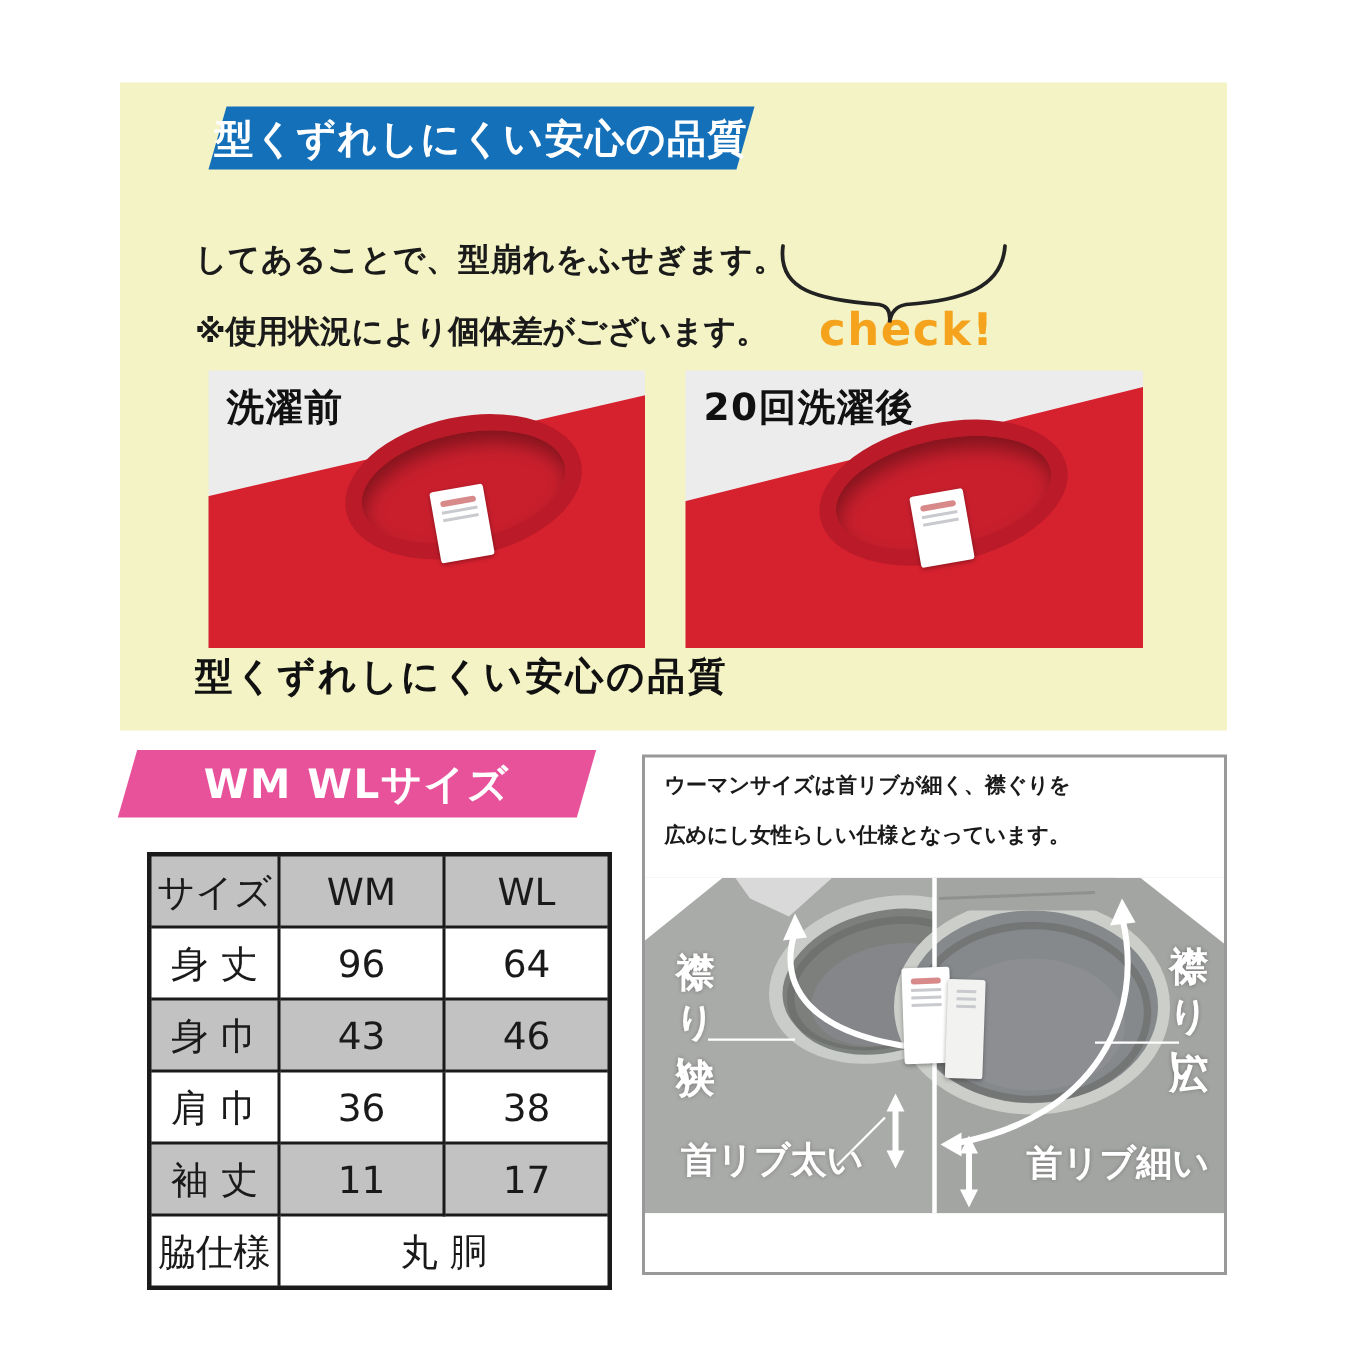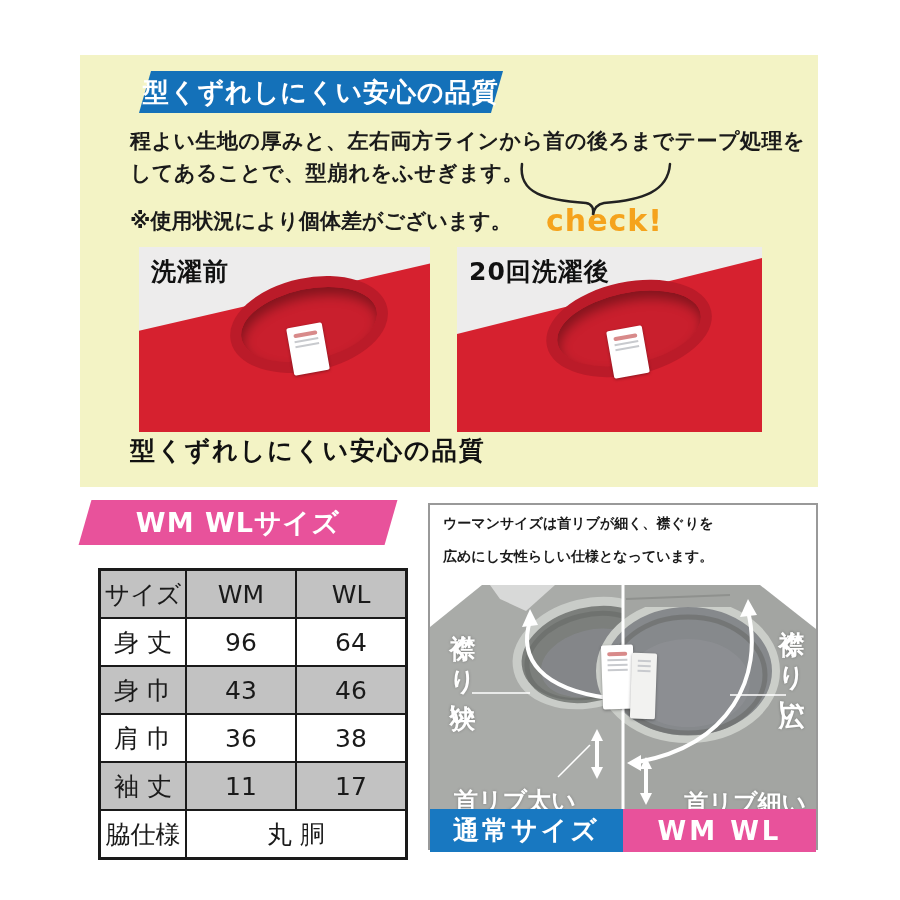--- a/index.html
+++ b/index.html
@@ -75,21 +75,21 @@
   .woman-desc-2{top:43px;}
   .gray-photo{left:0px;top:80px;width:386px;height:224px;overflow:hidden;background:#fff;}
   .vlabel{
     position:absolute;writing-mode:vertical-rl;color:#fff;font-weight:bold;
     font-size:26px;letter-spacing:4px;text-shadow:0 0 3px rgba(0,0,0,.25);
   }
   .vlabel-left{left:16px;top:28px;}
   .vlabel-right{right:6px;top:24px;}
   .hlabel{
     position:absolute;color:#fff;font-weight:bold;font-size:24px;
-    text-shadow:0 0 3px rgba(0,0,0,.25);white-space:nowrap;margin-top:28px;
+    text-shadow:0 0 3px rgba(0,0,0,.25);white-space:nowrap;
   }
   .hlabel-left{left:24px;top:172px;}
   .hlabel-right{right:10px;top:174px;}
   .tag-gray-1{left:172px;top:60px;width:26px;height:56px;transform:rotate(-2deg);}
   .tag-gray-2{left:201px;top:68px;width:19px;height:58px;transform:rotate(2deg);background:#f2f2f0;}
   .banner-row{left:0px;top:304px;width:386px;height:43px;display:flex;}
   .banner-half{
     width:50%;display:flex;align-items:center;justify-content:center;
     color:#fff;font-weight:bold;font-size:26px;letter-spacing:3px;
   }
@@ -98,21 +98,20 @@
 </style>
 </head>
 <body>
 
 <div class="abs yellow-panel">
 
   <div class="abs ribbon ribbon-blue">
     <span class="unskew">型くずれしにくい安心の品質</span>
   </div>
 
-  <div class="abs desc-line desc-1">程よい生地の厚みと、左右両方ラインから首の後ろまでテープ処理を</div>
   <div class="abs desc-line desc-2">してあることで、型崩れをふせぎます。</div>
   <div class="abs note-line">※使用状況により個体差がございます。</div>
 
   <div class="abs check-word">check!</div>
   <svg class="abs check-brace" width="160" height="62" viewBox="0 0 160 62">
     <path d="M6,4 C2,34 30,40 70,43 C76,44 78,48 77,55 C78,48 82,44 88,43 C126,40 152,32 154,4" fill="none" stroke="#222" stroke-width="2.5" stroke-linecap="round"></path>
   </svg>
 
   <div class="abs photo photo-before">
     <div class="shirt-red"></div>
@@ -245,17 +244,13 @@
         <div class="tag-line"></div>
     </div>
 
     
     <div class="vlabel vlabel-left">襟ぐり狭い</div>
     <div class="vlabel vlabel-right">襟ぐり広い</div>
     <div class="hlabel hlabel-left">首リブ太い</div>
     <div class="hlabel hlabel-right">首リブ細い</div>
   </div>
 
-  <div class="abs banner-row">
-    <div class="banner-half banner-normal">通常サイズ</div>
-    <div class="banner-half banner-wm">WM WL</div>
-  </div>
 </div>
 
 </body></html>

